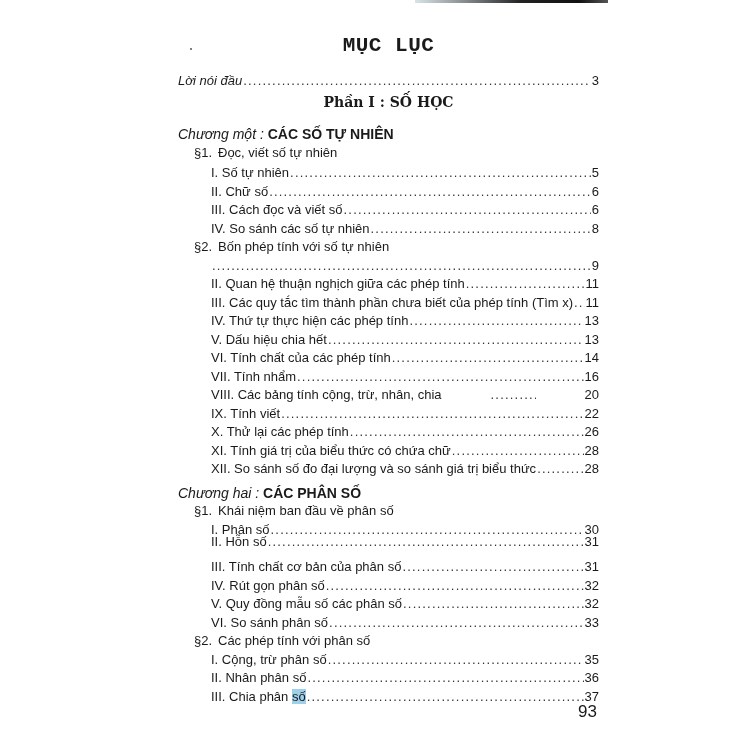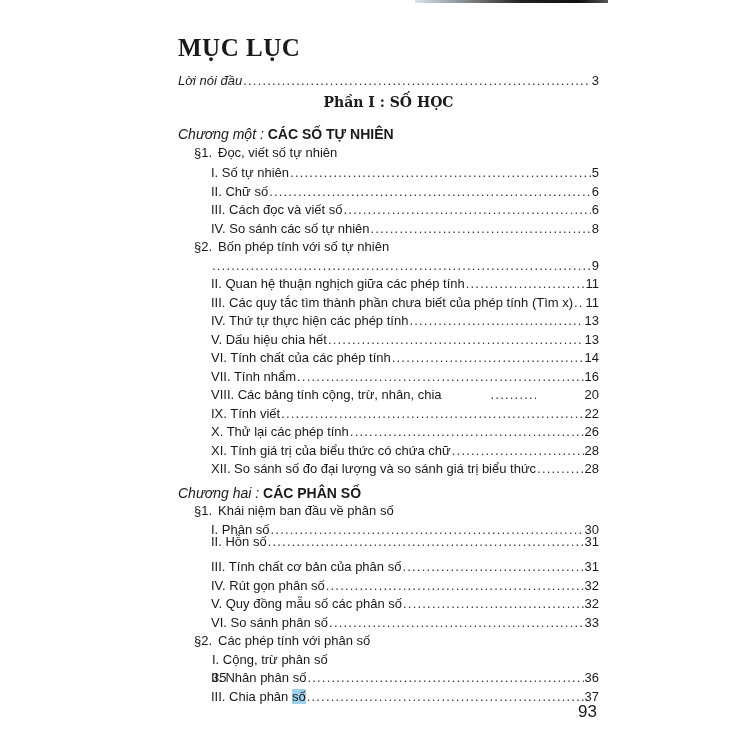--- a/index.html
+++ b/index.html
@@ -28,24 +28,24 @@
     left: 178px;
     top: 0;
     width: 421px;
     height: 750px;
   }
   .title {
     position: absolute;
     top: 34px;
     left: 0;
     width: 421px;
-    text-align: left;
-    font-family: Liberation Serif, serif;
+    text-align: center;
+    font-family: Liberation Mono, monospace;
     font-weight: bold;
-    font-size: 25px;
+    font-size: 21px;
     letter-spacing: 0.5px;
   }
   .dot-mark {
     position: absolute;
     top: 48px;
     left: 12px;
     width: 2px;
     height: 2px;
     background: #555;
     border-radius: 50%;
@@ -277,21 +277,21 @@
   <div class="toc-row item-row" style="top:613.5px;">
     <span class="label">VI. So sánh phân số</span>
     <span class="leader"></span>
     <span class="page-num">33</span>
   </div>
 
   <div class="section" style="top:632px;">
     <span class="sec-num">§2.</span><span>Các phép tính với phân số</span>
   </div>
 
-  <div class="toc-row item-row" style="top:650.5px;flex-direction:column;">
+  <div class="toc-row item-row" style="top:650.5px;">
     <span class="label">I. Cộng, trừ phân số</span>
     <span class="leader"></span>
     <span class="page-num">35</span>
   </div>
   <div class="toc-row item-row" style="top:669px;">
     <span class="label">II. Nhân phân số</span>
     <span class="leader"></span>
     <span class="page-num">36</span>
   </div>
   <div class="toc-row item-row" style="top:687.5px;">

